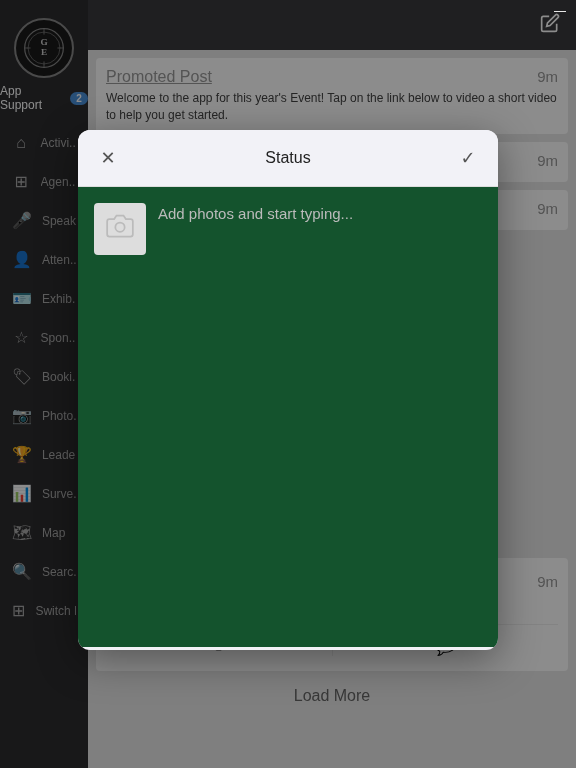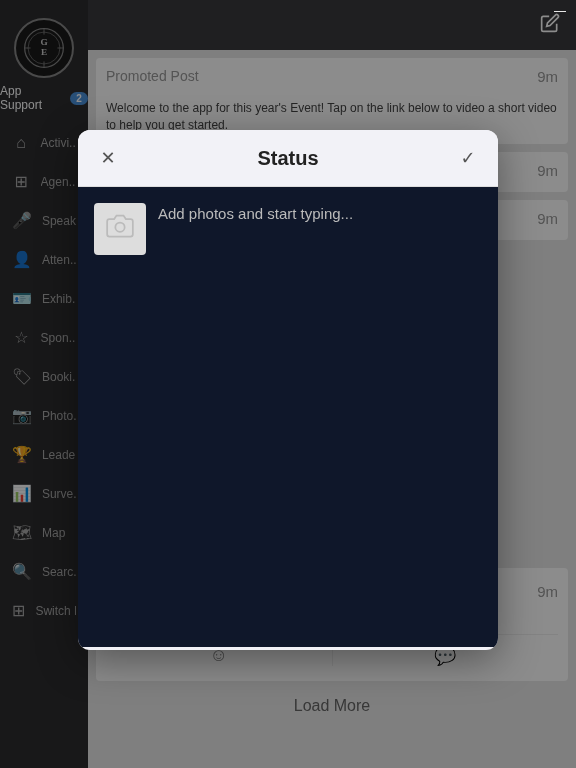--- a/index.html
+++ b/index.html
@@ -146,23 +146,24 @@
 
     .feed-card {
       background: #fff;
       border-radius: 4px;
       margin-bottom: 8px;
       padding: 10px;
       position: relative;
     }
 
     .feed-card-label {
-      font-size: 14px;
+      font-size: 16px;
       color: #999;
-      margin-bottom: 16px;
+      margin-bottom: 4px;
+      text-decoration: underline;
     }
 
     .feed-card-text {
       font-size: 12px;
       color: #444;
       line-height: 1.4;
     }
 
     .feed-time {
       position: absolute;
@@ -280,42 +281,42 @@
       color: #555;
       cursor: pointer;
       width: 28px;
       height: 28px;
       display: flex;
       align-items: center;
       justify-content: center;
     }
 
     .modal-title {
-      font-size: 20px;
-      font-weight: 700;
+      font-size: 16px;
+      font-weight: 400;
       color: #222;
     }
 
     .modal-confirm {
       font-size: 18px;
       color: #555;
       cursor: pointer;
       width: 28px;
       height: 28px;
       display: flex;
       align-items: center;
       justify-content: center;
     }
 
     .modal-body {
       padding: 16px;
       display: flex;
       align-items: flex-start;
       gap: 12px;
-      background: #0f172a;
+      background: #14532d;
       min-height: 460px;
     }
 
     .photo-placeholder {
       width: 52px;
       height: 52px;
       background: #ddd;
       border-radius: 4px;
       display: flex;
       align-items: center;

